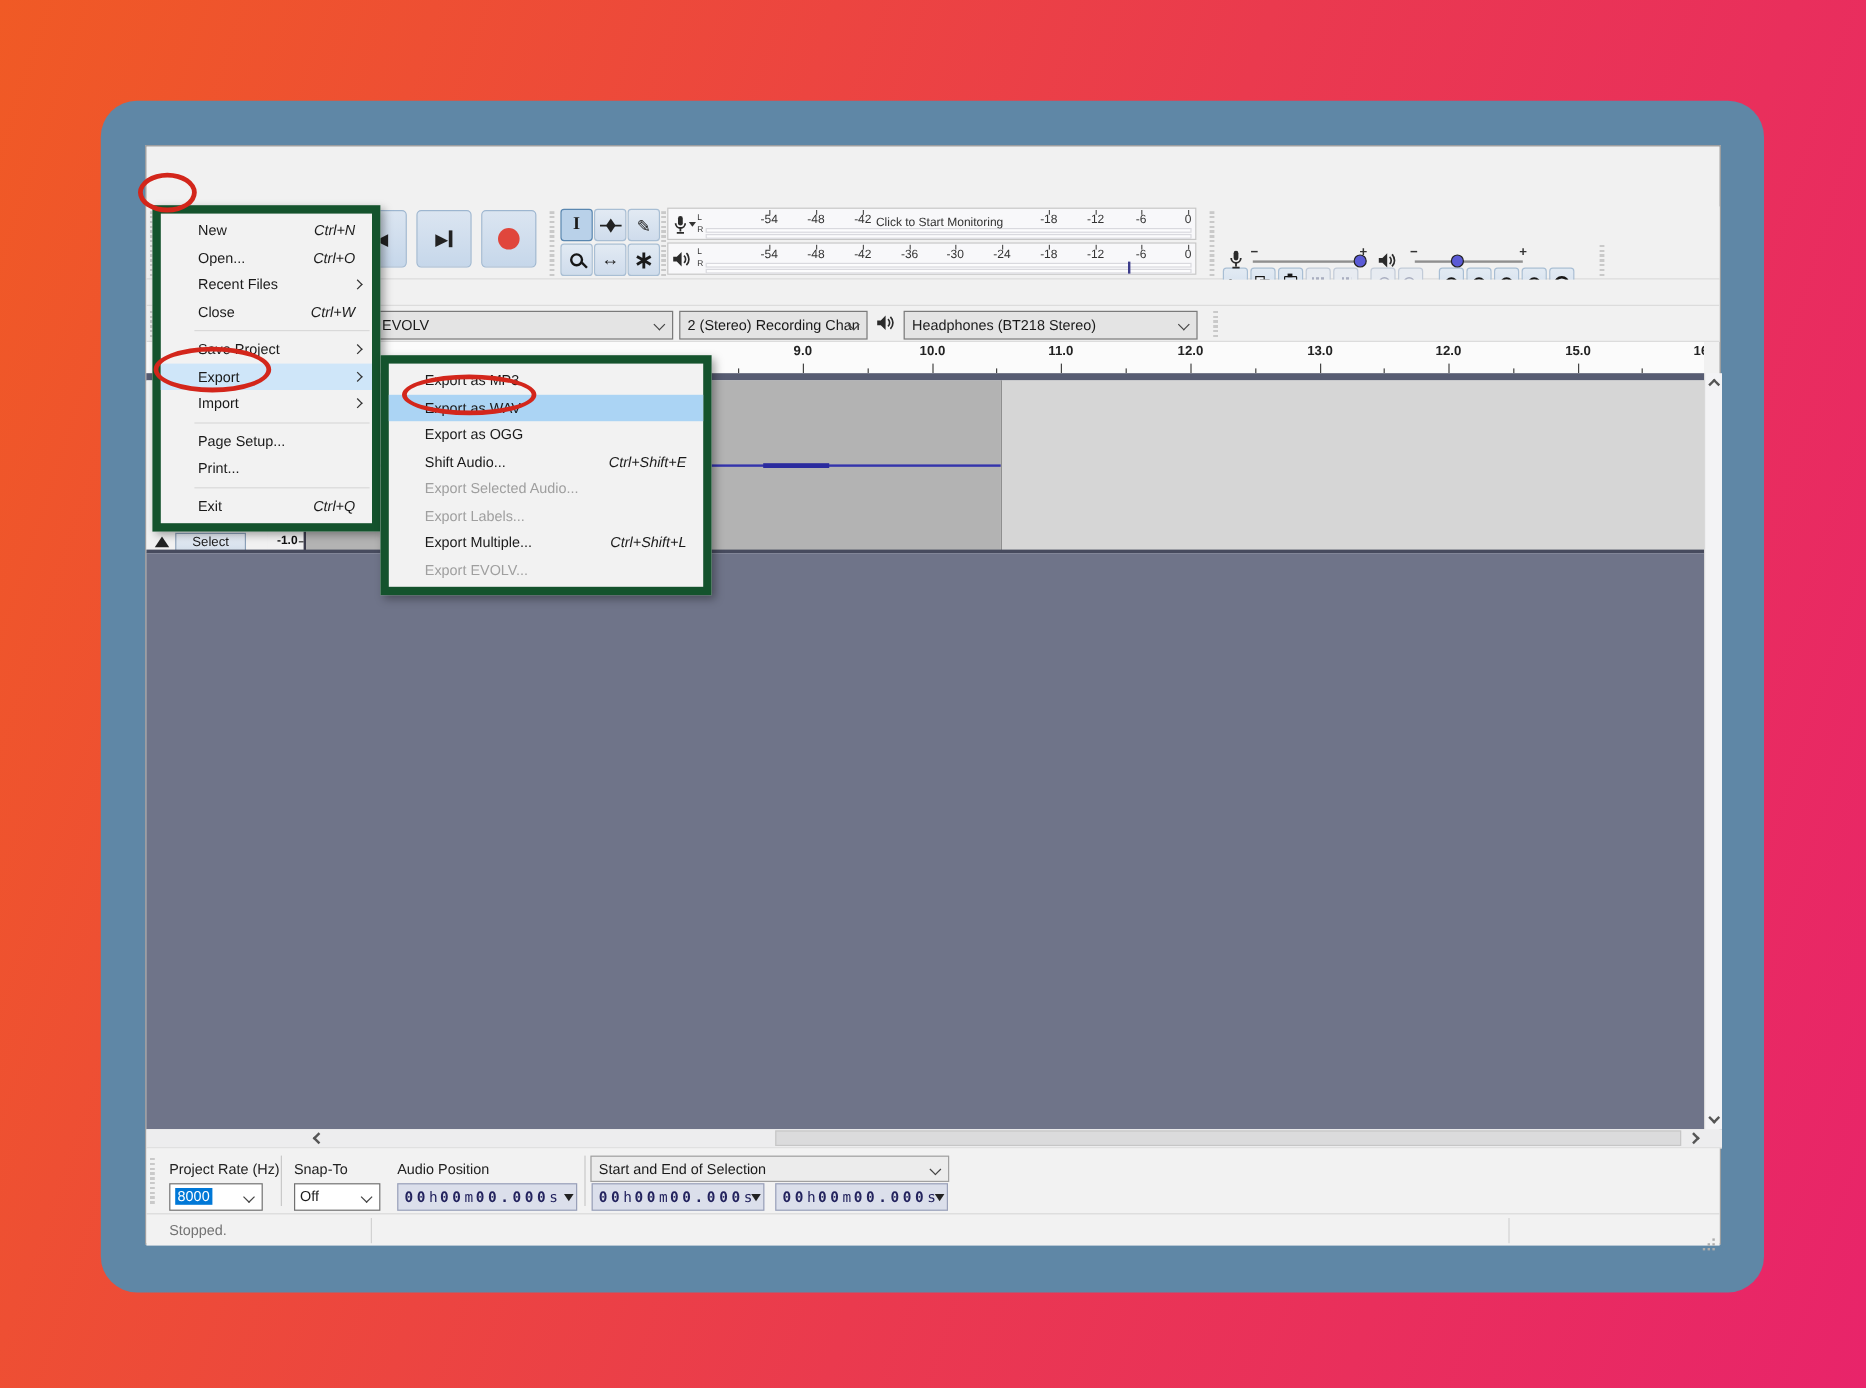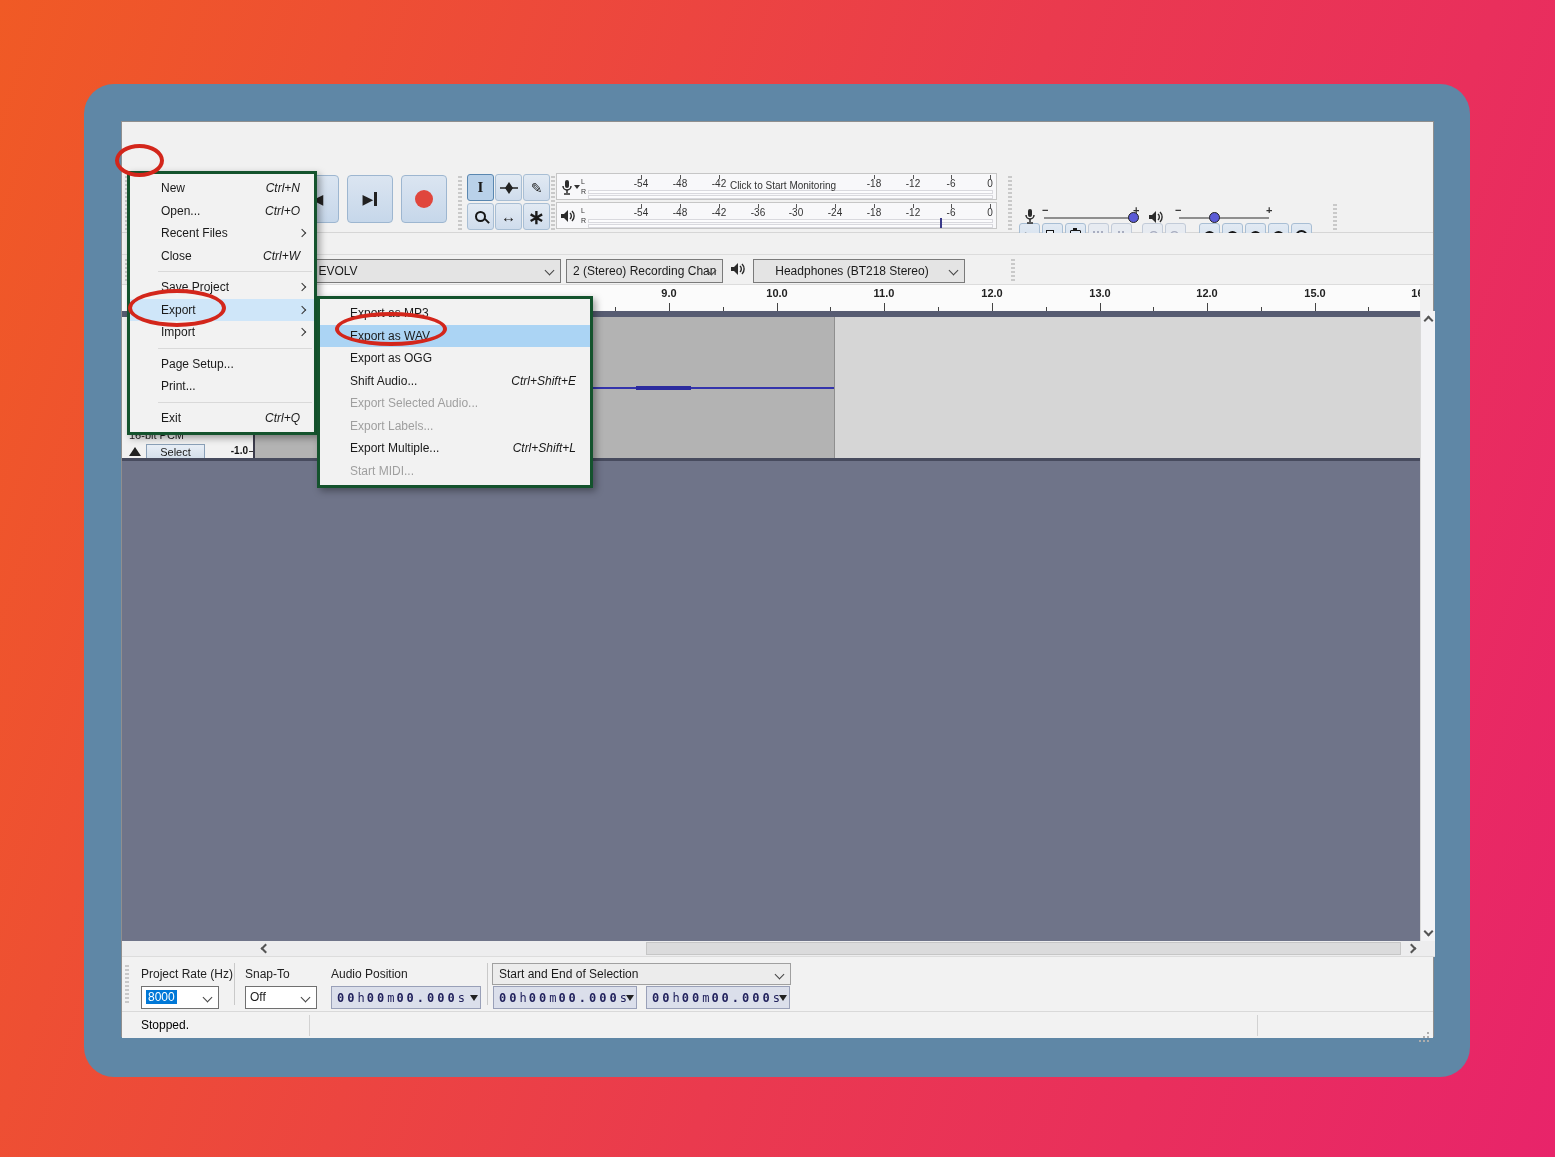--- a/index.html
+++ b/index.html
@@ -118,26 +118,26 @@
            font-family:"DejaVu Sans Mono", monospace; font-size:12px; font-weight:bold; color:#23235e;
            display:flex; align-items:center; padding:0 16px 0 5px; }
   .timef .dg { letter-spacing:3px; } .timef .un { margin:0 2px 0 0; font-weight:normal; }
   .tfdrop { position:absolute; right:2px; top:8px; width:0; height:0; border-left:4px solid transparent;
             border-right:4px solid transparent; border-top:6px solid #222; }
   .selcombo { position:absolute; left:370px; top:6px; width:299px; height:22px; background:#ececec;
               border:1px solid #a0a0a0; line-height:20px; padding-left:6px; font-size:12px; }
   
   .statusbar { position:absolute; left:0; top:889px; width:100%; height:27px; background:#f2f2f2;
                border-top:1px solid #d9d9d9; }
-  .stattext { position:absolute; left:19px; top:6px; font-size:12px; color:#000000; }
+  .stattext { position:absolute; left:19px; top:6px; font-size:12px; color:#737373; }
   .statdiv { position:absolute; top:3px; width:1px; height:21px; background:#d2d2d2; }
   .grip { position:absolute; right:4px; bottom:4px; width:2px; height:2px; background:#adadad;
           box-shadow:0 0 #adadad,-4px 4px #adadad,0 4px #adadad,-8px 8px #adadad,-4px 8px #adadad,0 8px #adadad; }
   
-  .menu { position:absolute; background:#f2f2f2; border:3px solid #14532d;
+  .menu { position:absolute; background:#f2f2f2; border:7px solid #14532d;
           box-shadow:3px 3px 7px rgba(0,0,0,.35); z-index:40; padding:3px 0; }
   #file-menu { left:5px; top:49px; width:190px; }
   #export-menu { left:195px; top:174px; width:276px; }
   .mitem { position:relative; height:22.5px; line-height:22.5px; padding-left:31px; white-space:nowrap; }
   #export-menu .mitem { padding-left:30px; }
   .mitem.hl { background:#cfe6f9; }
   .mitem.hl2 { background:#abd4f4; }
   .mitem.dis { color:#9f9f9f; }
   .mshort { position:absolute; right:14px;font-style:italic; }
   .subarr { position:absolute; right:9px; top:8px; width:6px; height:6px; border-right:1.5px solid #333;
@@ -360,21 +360,21 @@
       <span class="chev"></span>
     </div>
     <div class="combo" style="left:444px;width:157px;">
       <span>2 (Stereo) Recording Chan</span>
       <span class="chev"></span>
     </div>
     <svg style="position:absolute;left:608px;top:140px;" width="16" height="14" viewBox="0 0 16 14">
       <path d="M1 5 H4 L8 1 V13 L4 9 H1 Z" fill="#2b2b2b"></path>
       <path d="M10 4 a4 4 0 0 1 0 6 M12 2 a7 7 0 0 1 0 10" fill="none" stroke="#2b2b2b" stroke-width="1.4"></path>
     </svg>
-    <div class="combo" style="left:631px;width:212px;text-align:center;">
+    <div class="combo" style="left:631px;width:245px;">
       <span>Headphones (BT218 Stereo)</span>
       <span class="chev"></span>
     </div>
     <div class="vgrip" style="left:889px;top:137px;height:22px;"></div>
 
     <div class="ruler" id="ruler">
         <span class="rtick" style="left: 493.15px; height: 4px;"></span>
         <span class="rtick" style="left: 547px; height: 8px;"></span>
         <span class="rlab" style="left: 547px;">9.0</span>
         <span class="rtick" style="left: 601.15px; height: 4px;"></span>
@@ -503,20 +503,20 @@
         <div class="mitem"><span>Exit</span><span class="mshort">Ctrl+Q</span></div>
       </div>
     <div class="menu" id="export-menu">
         <div class="mitem"><span>Export as MP3</span></div>
         <div class="mitem hl2"><span>Export as WAV</span></div>
         <div class="mitem"><span>Export as OGG</span></div>
         <div class="mitem"><span>Shift Audio...</span><span class="mshort">Ctrl+Shift+E</span></div>
         <div class="mitem dis"><span>Export Selected Audio...</span></div>
         <div class="mitem dis"><span>Export Labels...</span></div>
         <div class="mitem"><span>Export Multiple...</span><span class="mshort">Ctrl+Shift+L</span></div>
-        <div class="mitem dis"><span>Start MIDI...</span></div>
+        <div class="mitem dis"><span>Export EVOLV...</span></div>
       </div>
 
     <div class="ann" style="left:-7px;top:22px;width:49px;height:33px;"></div>
     <div class="ann" style="left:6px;top:167px;width:98px;height:38px;"></div>
     <div class="ann" style="left:213px;top:190px;width:112px;height:34px;"></div>
   </div>
 </div>
 
 </body></html>

